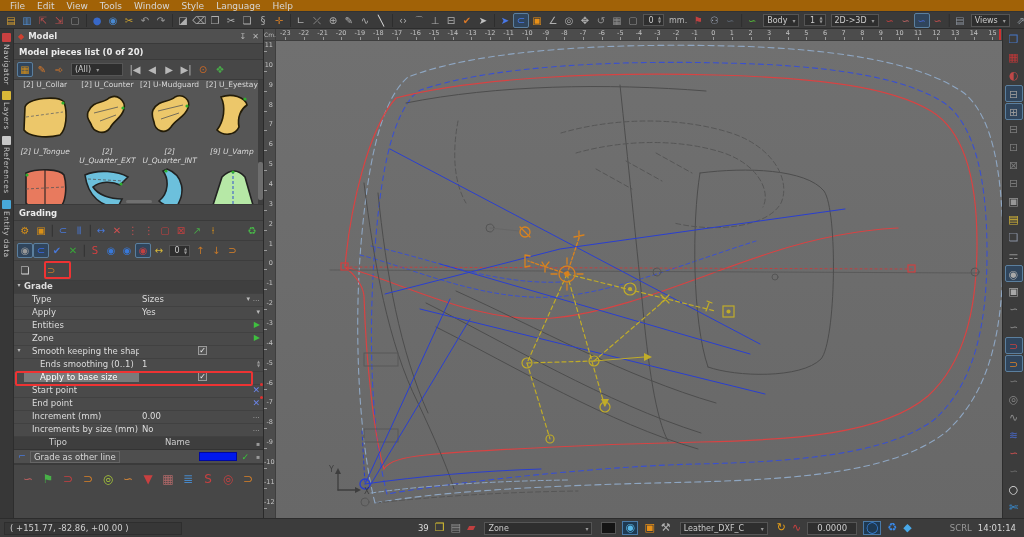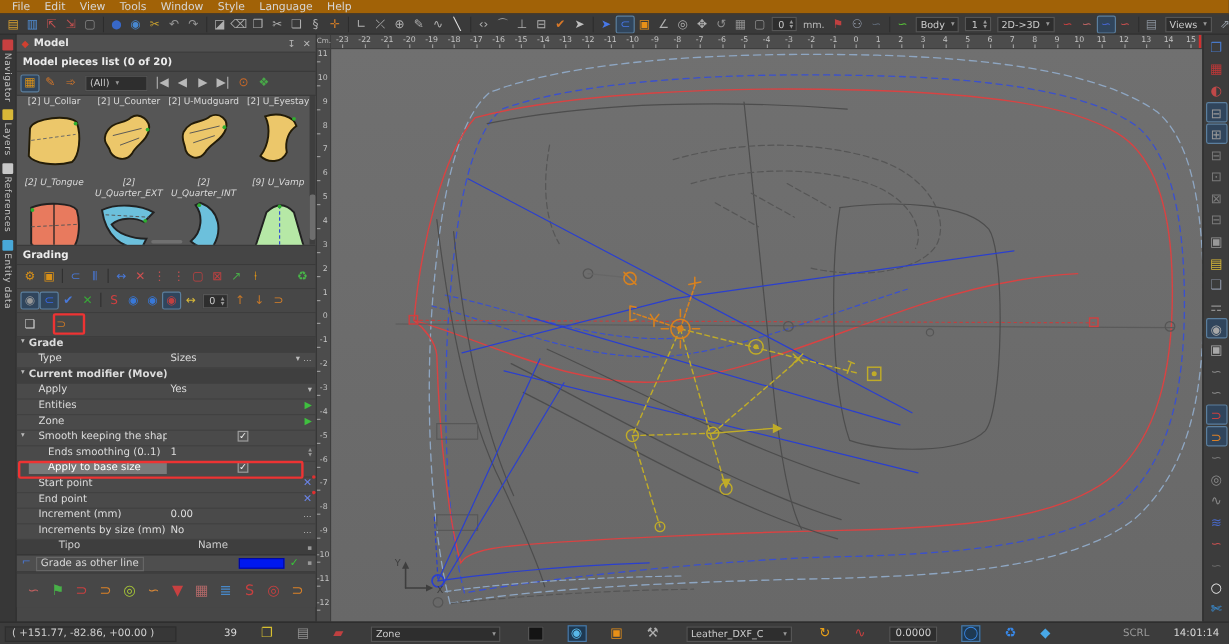--- a/index.html
+++ b/index.html
@@ -81,21 +81,21 @@
   .hcell::after{content:"";position:absolute;left:50%;bottom:0;width:1px;height:3px;background:#9a9a9a;}
   #hredtick{position:absolute;right:1px;top:0;width:2px;height:12px;background:#d23030;}
   #vruler{position:absolute;left:0;top:12px;width:12px;height:477px;background:#4c4c4c;border-right:1px solid #3e3e3e;display:flex;flex-direction:column;overflow:hidden;}
   .vcell{flex:0 0 19.87px;font-size:6.5px;color:#c4c4c4;text-align:right;padding-right:2px;line-height:9px;position:relative;}
   .vcell::after{content:"";position:absolute;left:0;top:50%;width:3px;height:1px;background:#9a9a9a;}
   #draw{position:absolute;left:12px;top:12px;width:726px;height:477px;background:linear-gradient(#707070,#686868);}
   
   #rbar{position:absolute;left:1002px;top:29px;width:22px;height:489px;background:#3c3c3c;border-left:1px solid #2d2d2d;display:flex;flex-direction:column;align-items:center;padding-top:2px;gap:1px;overflow:hidden;}
   #rbar .tbi{width:18px;height:17px;line-height:17px;font-size:11px;}
   
-  #status{position:absolute;left:0;top:518px;width:1024px;height:19px;background:#3c3c3c;border-top:1px solid #2c2c2c;display:flex;align-items:center;padding:0 4px;gap:20px;font-size:8.5px;color:#c8c8c8;}
+  #status{position:absolute;left:0;top:518px;width:1024px;height:19px;background:#3c3c3c;border-top:1px solid #2c2c2c;display:flex;align-items:center;padding:0 4px;gap:6px;font-size:8.5px;color:#c8c8c8;}
   #coords{width:178px;height:13px;background:#373737;border:1px solid #2e2e2e;display:flex;align-items:center;padding:0 5px;color:#cfcfcf;}
   .sic{font-size:11px;line-height:14px;}
   .sbox{display:flex;align-items:center;justify-content:center;height:14px;min-width:16px;border:1px solid #555;background:#2e2e2e;padding:0 2px;}
   .sbox.hl{background:#1e3952;border-color:#4a7aa8;}
   #upper.sel{width:108px;}
   #material.sel{width:88px;}
   #blackswatch{width:15px;height:12px;background:#141414;border:1px solid #555;}
   #numbox{width:50px;height:13px;background:#2e2e2e;border:1px solid #555;display:flex;align-items:center;justify-content:center;color:#ccc;}
 </style>
 </head>
@@ -313,24 +313,20 @@
     <div class="prow i1">
       <span class="arr"></span>
         <span class="pl">Type</span>
       <span class="pv">
           <span>Sizes</span>
         <span class="rc">
             <i>▾</i>
             <i>…</i>
           </span>
         </span>
-    </div>
-    <div class="prow grp">
-      <span class="arr">▾</span>
-      <span class="pl">Current modifier (Move)</span>
     </div>
     <div class="prow i1">
       <span class="arr"></span>
         <span class="pl">Apply</span>
       <span class="pv">
           <span>Yes</span>
         <span class="rc">
             <i>▾</i>
           </span>
         </span>

